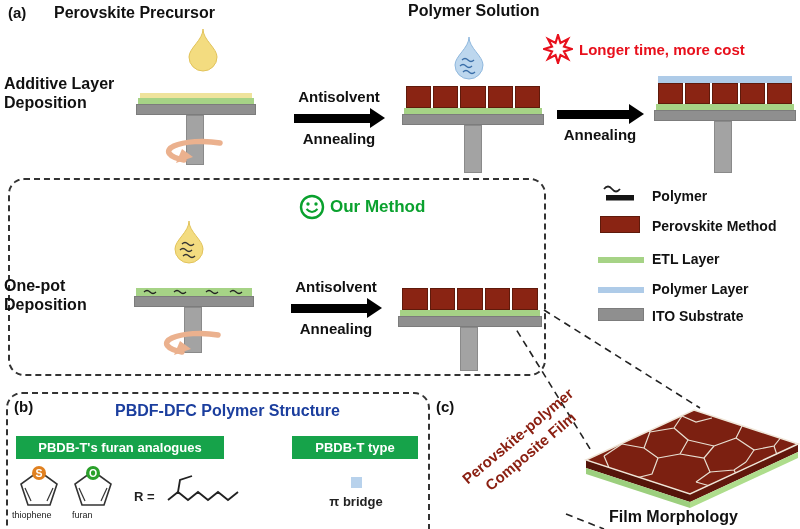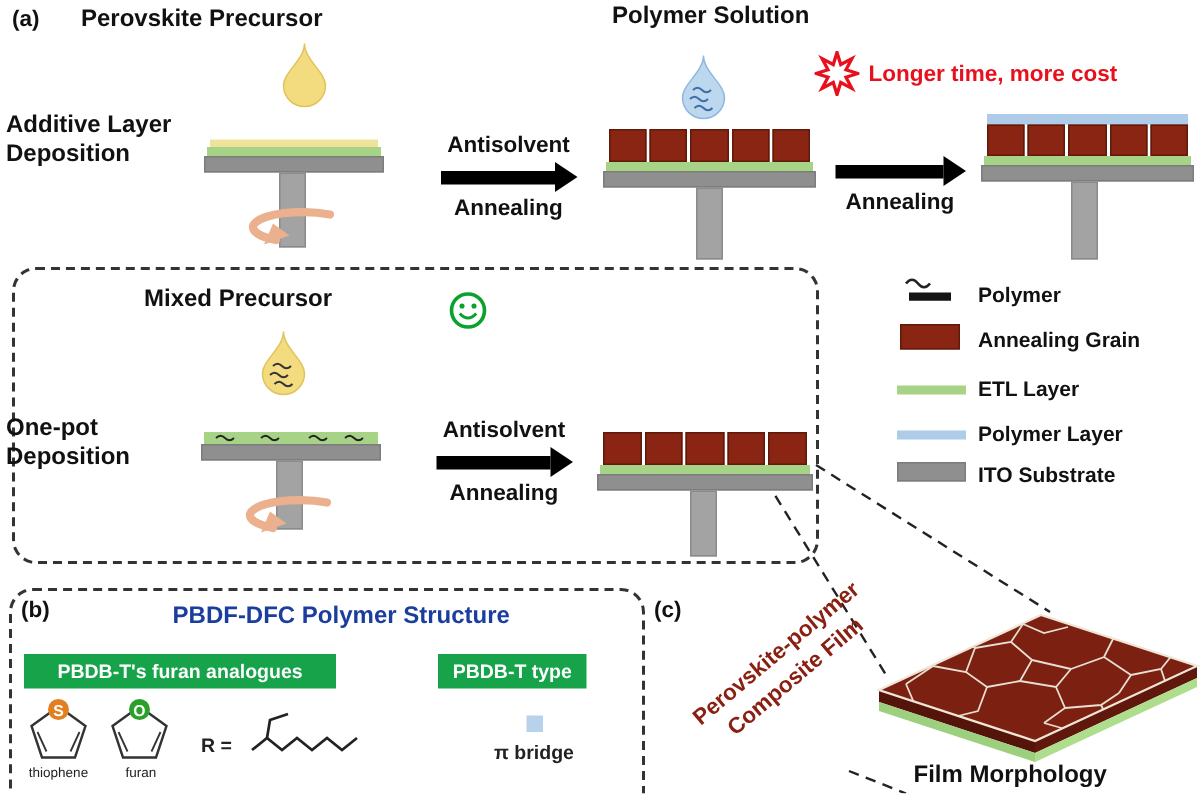--- a/index.html
+++ b/index.html
@@ -30,21 +30,21 @@
   .arrow-body { height:9px; background:#000; }
   .arrow-head { width:0; height:0; border-top:10px solid transparent; border-bottom:10px solid transparent; border-left:15px solid #000; }
 
   .banner { background:#16a34a; color:#fff; font-weight:bold; font-size:13px; text-align:center; line-height:23px; height:23px; }
   .chip-row { display:flex; align-items:center; gap:6px;flex-direction:column; }
   .chip { width:11px; height:11px; }
   .chip-blue { background:#b8d2ec; }
   .chip-pink { background:#f4b4a8; }
   .chip-bar { flex:1; height:5px; }
   .chip-label { font-size:13px; font-weight:bold; color:#222; }
-  .tiny { font-size:9px; color:#222; text-align:center; }
+  .tiny { font-size:9px; color:#222; text-align:left; }
 </style>
 </head>
 <body>
 
 <div id="canvas">
 
   <svg class="abs" style="left:0;top:0;pointer-events:none" width="800" height="529">
     <line x1="498" y1="300" x2="592" y2="452" stroke="#222" stroke-width="1.6" stroke-dasharray="7 5"></line>
     <line x1="544" y1="310" x2="700" y2="408" stroke="#222" stroke-width="1.6" stroke-dasharray="7 5"></line>
     <line x1="566" y1="514" x2="604" y2="529" stroke="#222" stroke-width="1.6" stroke-dasharray="7 5"></line>
@@ -115,27 +115,27 @@
     <div class="brick"></div>
     <div class="brick"></div>
     <div class="brick"></div>
   </div>
   <div class="abs layer etl" style="left:656px;top:104px;width:138px;height:6px"></div>
   <div class="abs layer ito" style="left:654px;top:110px;width:142px;height:11px"></div>
   <div class="abs stem" style="left:714px;top:121px;width:18px;height:52px"></div>
 
   <div class="abs dashed-box" style="left:8px;top:178px;width:538px;height:198px"></div>
 
-  <div class="abs t15" style="left:96px;top:190px;font-size:16px">Mixed Precursor</div>
   <svg class="abs" style="left:299px;top:194px" width="26" height="26" viewBox="0 0 26 26">
     <circle cx="13" cy="13" r="11" fill="none" stroke="#0aa12e" stroke-width="2.4"></circle>
     <circle cx="9" cy="10" r="1.7" fill="#0aa12e"></circle>
     <circle cx="17" cy="10" r="1.7" fill="#0aa12e"></circle>
     <path d="M7.5 15 q5.5 6 11 0" fill="none" stroke="#0aa12e" stroke-width="2"></path>
   </svg>
+  <div class="abs t15 green" style="left:330px;top:197px;font-size:17px">Our Method</div>
 
   <div class="abs t15 ml" style="left:4px;top:276px;font-size:16px">One-pot
 Deposition</div>
 
   <svg class="abs" style="left:172px;top:220px" width="34" height="46" viewBox="0 0 34 46">
     <path d="M17 1 C17 12 3 20 3 29 a14 14 0 0 0 28 0 C31 20 17 12 17 1 Z" fill="#f3dc80" stroke="#e2c35a" stroke-width="1"></path>
     <path d="M10 24 q3 -3 6 0 t6 0" fill="none" stroke="#333" stroke-width="1.3"></path>
     <path d="M8 30 q3 -3 6 0 t6 0" fill="none" stroke="#333" stroke-width="1.3"></path>
     <path d="M11 36 q3 -3 6 0 t6 0" fill="none" stroke="#333" stroke-width="1.3"></path>
   </svg>
@@ -173,37 +173,37 @@
   <div class="abs layer ito" style="left:398px;top:316px;width:144px;height:11px"></div>
   <div class="abs stem" style="left:460px;top:327px;width:18px;height:44px"></div>
 
   <svg class="abs" style="left:598px;top:182px" width="46" height="22" viewBox="0 0 46 22">
     <path d="M6 7 q4 -5 8 0 t8 0" stroke="#222" stroke-width="1.8" fill="none"></path>
     <rect x="8" y="13" width="28" height="5.5" fill="#151515"></rect>
   </svg>
   <div class="abs t15" style="left:652px;top:188px;font-size:14px">Polymer</div>
 
   <div class="abs" style="left:600px;top:216px;width:40px;height:17px;background:#8a2413;border:1px solid #5f1a0b"></div>
-  <div class="abs t15" style="left:652px;top:218px;font-size:14px">Annealing Grain</div>
+  <div class="abs t15" style="left:652px;top:218px;font-size:14px">Perovskite Method</div>
 
   <div class="abs etl" style="left:598px;top:257px;width:46px;height:6px"></div>
   <div class="abs t15" style="left:652px;top:251px;font-size:14px">ETL Layer</div>
 
   <div class="abs poly-layer" style="left:598px;top:287px;width:46px;height:6px"></div>
   <div class="abs t15" style="left:652px;top:281px;font-size:14px">Polymer Layer</div>
 
   <div class="abs ito" style="left:598px;top:308px;width:46px;height:13px"></div>
   <div class="abs t15" style="left:652px;top:308px;font-size:14px">ITO Substrate</div>
 
   <div class="abs dashed-box" style="left:6px;top:392px;width:424px;height:160px;border-width:2px"></div>
   <div class="abs t15" style="left:14px;top:398px">(b)</div>
   <div class="abs t16 navy" style="left:30px;top:402px;width:380px;text-align:center">PBDF-DFC Polymer Structure</div>
 
   <div class="abs banner" style="left:16px;top:436px;width:208px">PBDB-T's furan analogues</div>
-  <div class="abs banner" style="left:292px;top:436px;width:99px">PBDB-T type</div>
+  <div class="abs banner" style="left:292px;top:436px;width:126px">PBDB-T type</div>
 
   <svg class="abs" style="left:16px;top:464px" width="46" height="46" viewBox="0 0 46 46">
     <polygon points="23,7 41,20 34,41 12,41 5,20" fill="none" stroke="#333" stroke-width="1.6"></polygon>
     <line x1="15" y1="37" x2="9" y2="24" stroke="#333" stroke-width="1.2"></line>
     <line x1="31" y1="37" x2="37" y2="24" stroke="#333" stroke-width="1.2"></line>
     <circle cx="23" cy="9" r="7" fill="#e08020"></circle>
     <text x="23" y="13" text-anchor="middle" font-size="10.5" font-weight="bold" fill="#fff">S</text>
   </svg>
   <svg class="abs" style="left:70px;top:464px" width="46" height="46" viewBox="0 0 46 46">
     <polygon points="23,7 41,20 34,41 12,41 5,20" fill="none" stroke="#333" stroke-width="1.6"></polygon>

